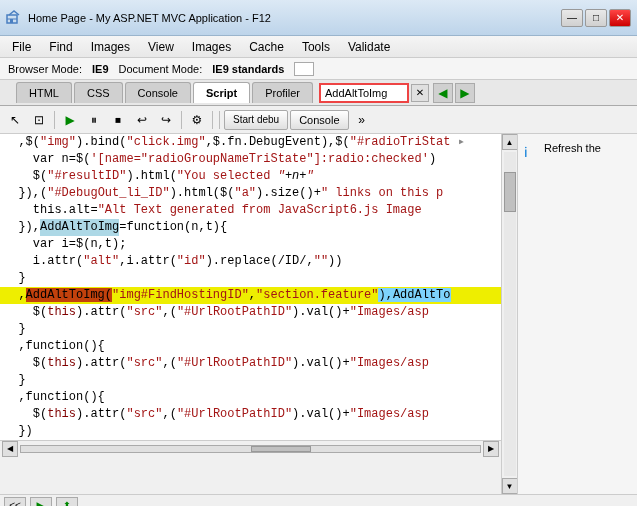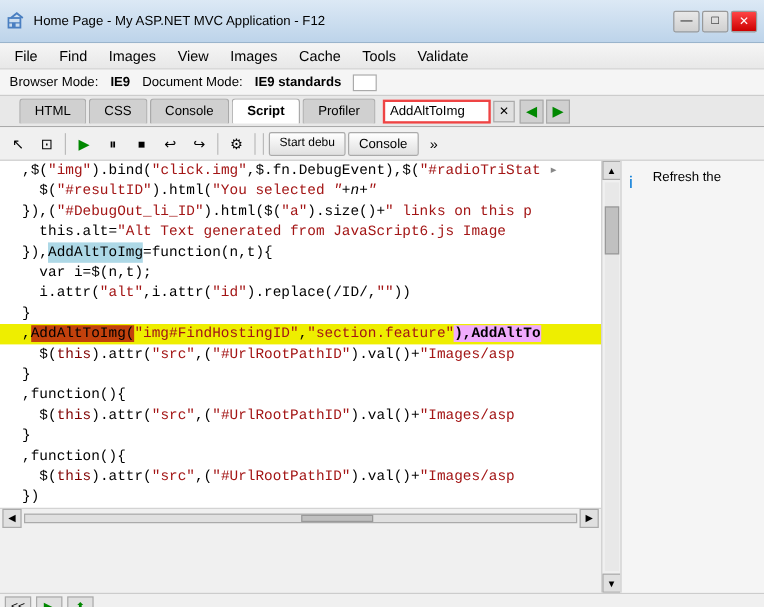--- a/index.html
+++ b/index.html
@@ -300,20 +300,23 @@
 
   <div class="code-with-vscroll">
     <div class="code-lines-area">
       <div class="code-area">
         <div class="code-scroll">
 
           <div class="code-line">
             <span style="color:#000;">&nbsp;&nbsp;,$(</span><span style="color:#a31515;">"img"</span><span>).bind(</span><span style="color:#a31515;">"click.img"</span><span>,$.fn.DebugEvent),$(</span><span style="color:#a31515;">"#radioTriStat</span><span style="color:#888;"> ▸</span>
           </div>
 
+          <div class="code-line">
+            <span>&nbsp;&nbsp;&nbsp;&nbsp;var n=$(</span><span style="color:#a31515;">'[name="radioGroupNameTriState"]:radio:checked'</span><span>)</span>
+          </div>
 
           <div class="code-line">
             <span>&nbsp;&nbsp;&nbsp;&nbsp;$(</span><span style="color:#a31515;">"#resultID"</span><span>).html(</span><span style="color:#a31515;">"You selected <em><i> "</i></em></span><em><i><span>+n+</span><span style="color:#a31515;">"</span></i></em>
           </div>
 
           <div class="code-line">
             <span>&nbsp;&nbsp;}),(</span><span style="color:#a31515;">"#DebugOut_li_ID"</span><span>).html($(</span><span style="color:#a31515;">"a"</span><span>).size()+</span><span style="color:#a31515;">" links on this p</span>
           </div>
 
           <div class="code-line">
@@ -332,21 +335,21 @@
 
           <div class="code-line">
             <span>&nbsp;&nbsp;&nbsp;&nbsp;i.attr(</span><span style="color:#a31515;">"alt"</span><span>,i.attr(</span><span style="color:#a31515;">"id"</span><span>).replace(/ID/,</span><span style="color:#a31515;">""</span><span>))</span>
           </div>
 
           <div class="code-line">
             <span>&nbsp;&nbsp;}</span>
           </div>
 
           <div class="code-line" style="background:#eeee00;">
-            <span>&nbsp;&nbsp;,</span><span style="background:#c2410c;">AddAltToImg(</span><span style="color:#a31515;background:#eeee00;">"img#FindHostingID"</span><span style="background:#eeee00;">,</span><span style="color:#a31515;background:#eeee00;">"section.feature"</span><span style="background:#f0abfc;font-weight:bold;">),AddAltTo</span>
+            <span>&nbsp;&nbsp;,</span><span style="background:#c2410c;">AddAltToImg(</span><span style="color:#a31515;background:#eeee00;">"img#FindHostingID"</span><span style="background:#eeee00;">,</span><span style="color:#a31515;background:#eeee00;">"section.feature"</span><span style="background:#7dd3fc;">),AddAltTo</span>
           </div>
 
           <div class="code-line">
             <span>&nbsp;&nbsp;&nbsp;&nbsp;$(</span><span style="color:#800000;">this</span><span>).attr(</span><span style="color:#a31515;">"src"</span><span>,(</span><span style="color:#a31515;">"#UrlRootPathID"</span><span>).val()+</span><span style="color:#a31515;">"Images/asp</span>
           </div>
 
           <div class="code-line">
             <span>&nbsp;&nbsp;}</span>
           </div>
 

